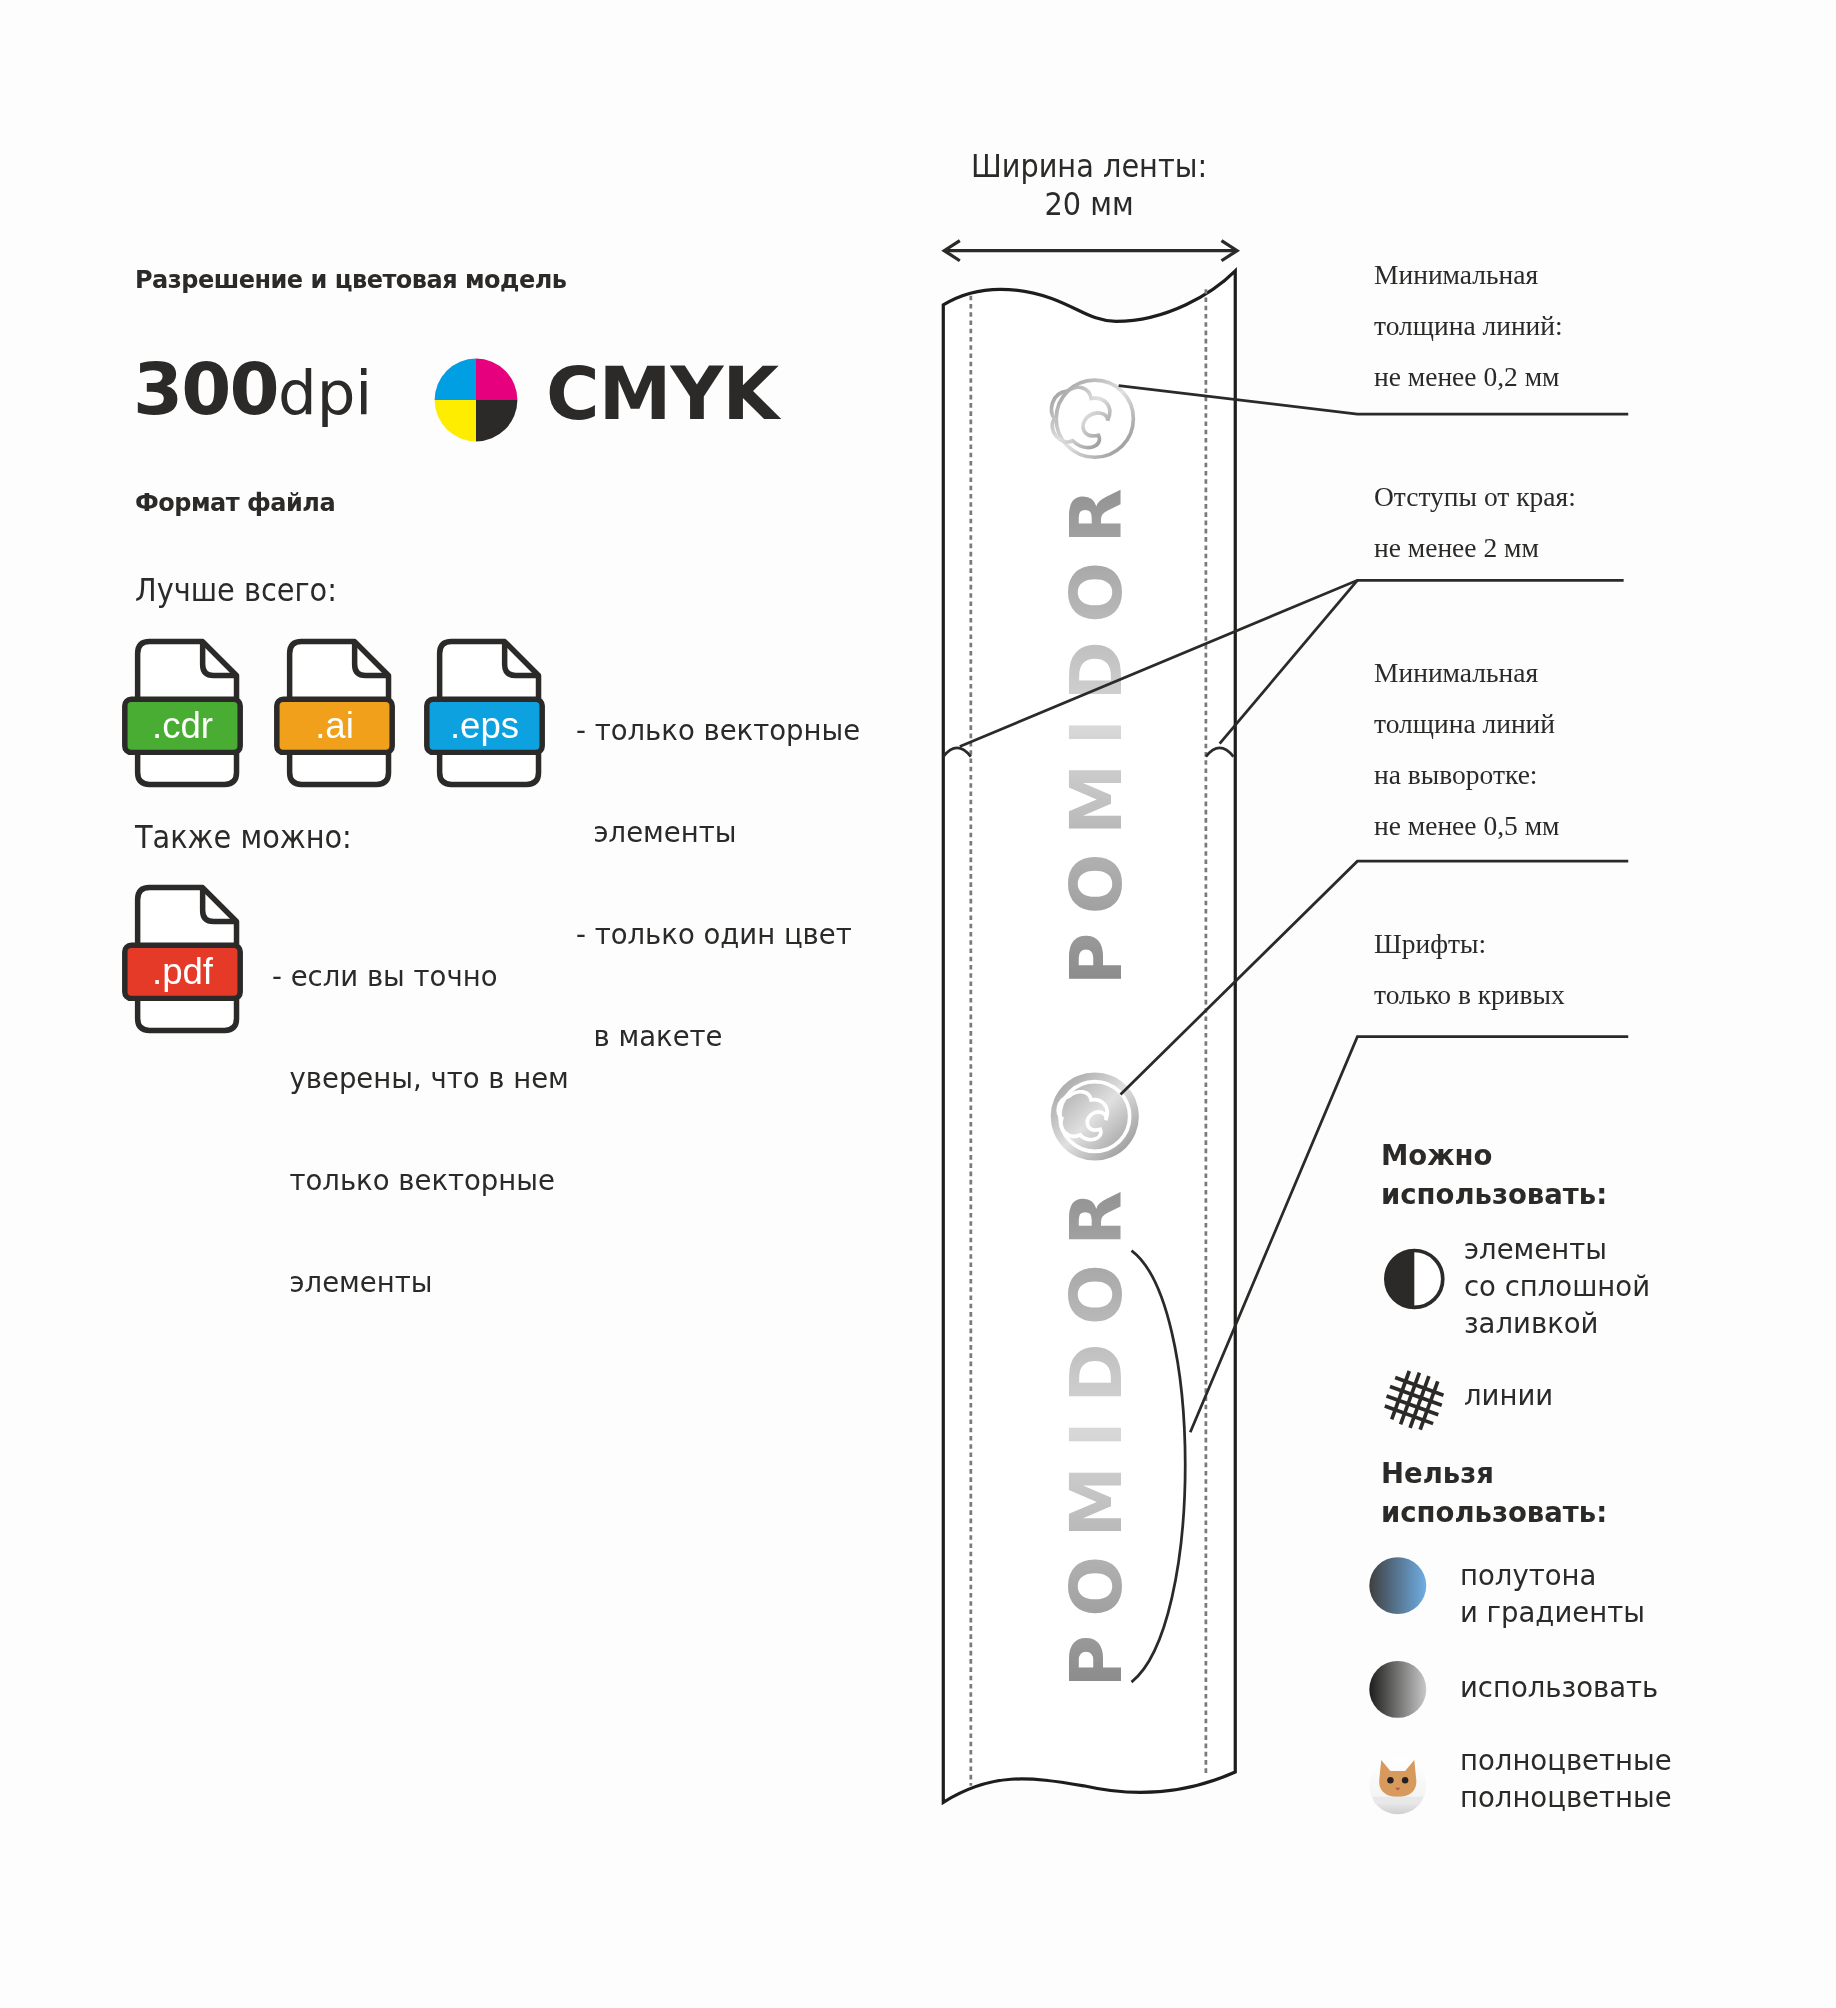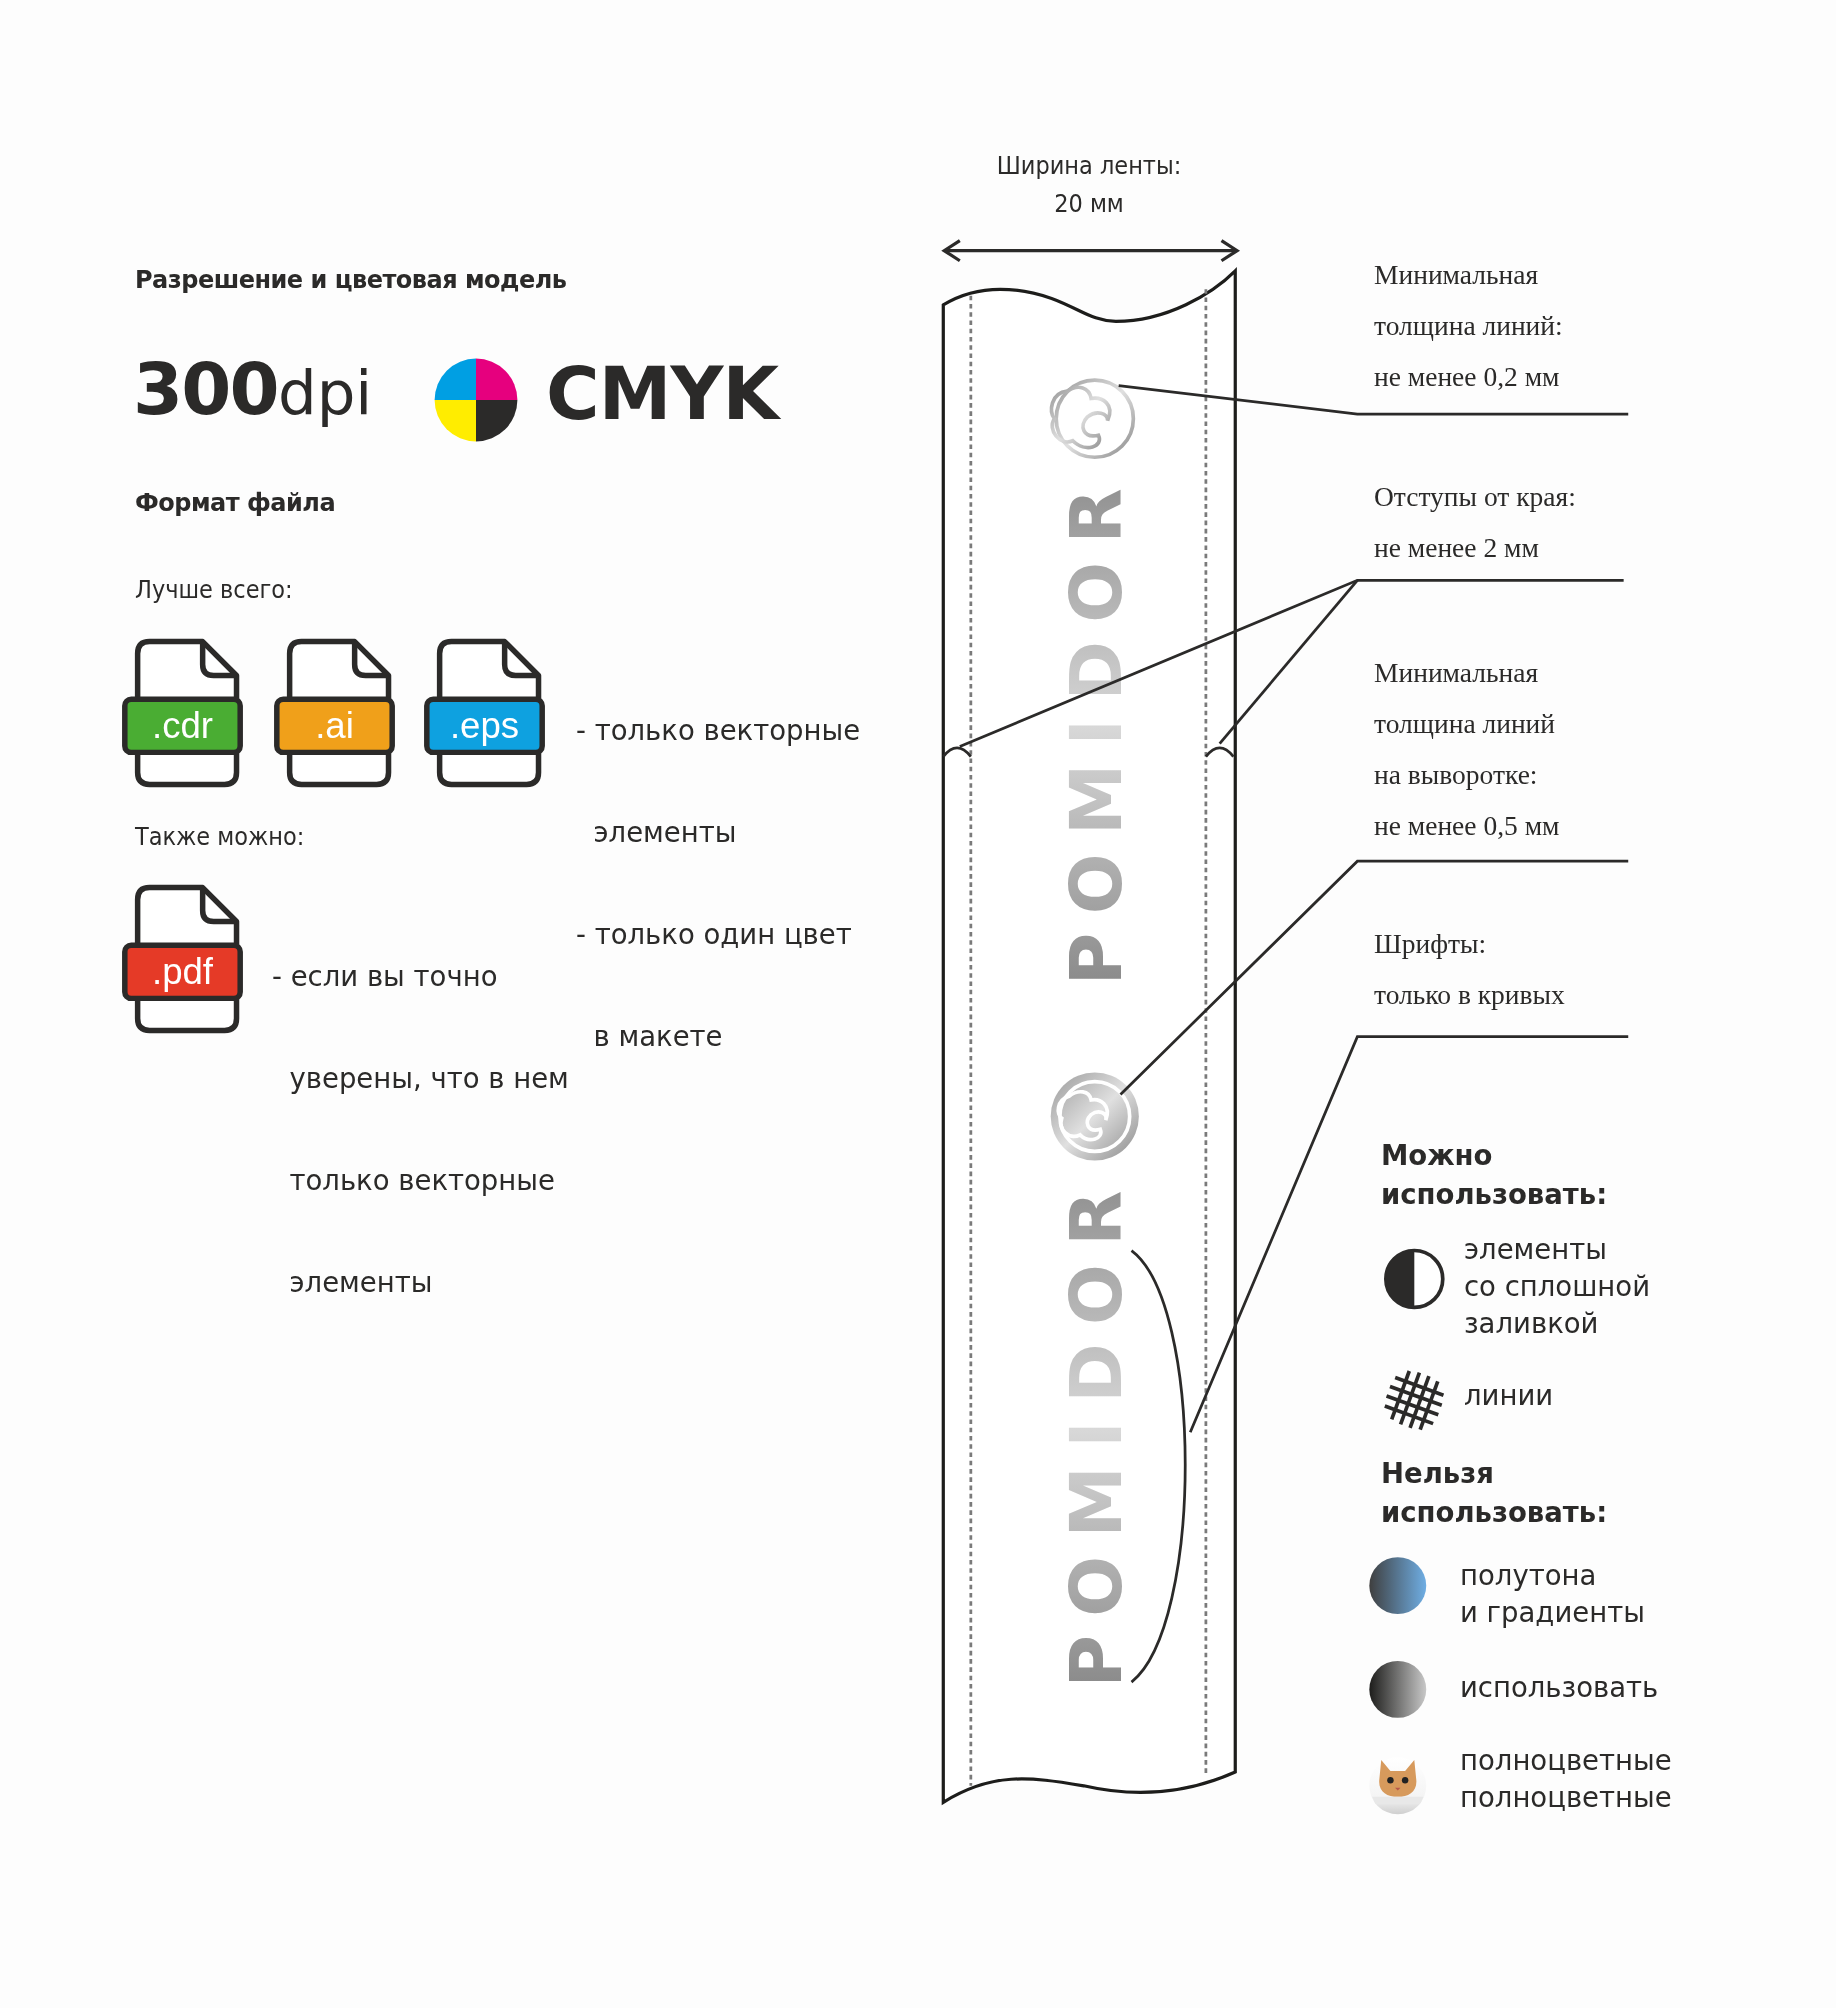--- a/index.html
+++ b/index.html
@@ -1,20 +1,20 @@
 <!DOCTYPE html>
 <html style="font-size:14.7px"><head>
 <meta charset="utf-8">
 <style>
   html, body { margin: 0; padding: 0; background: #fdfdfd; }
   body { width: 1837px; height: 2008px; position: relative; overflow: hidden;
          font-family: "DejaVu Sans", sans-serif; color: #2b2a29; }
   .abs { position: absolute; white-space: nowrap; }
   .h1 { font-family: "DejaVu Sans", sans-serif; font-weight: bold; font-size: 24px; letter-spacing: -0.5px; }
-  .txt { font-family: "DejaVu Sans Condensed", "DejaVu Sans", sans-serif; font-size: 25px; line-height: 34px; }
+  .txt { font-family: "DejaVu Sans Condensed", "DejaVu Sans", sans-serif; font-size: 32px; line-height: 34px; }
   .rtxt { font-family: Liberation Serif, serif; font-size: 27.5px; line-height: 51px; }
   .dpi-num { font-family: "DejaVu Sans", sans-serif; font-weight: bold; font-size: 72px; letter-spacing: -1.8px; }
   .dpi-unit { font-family: "DejaVu Sans", sans-serif; font-size: 61px; }
   .cmyk { font-family: "DejaVu Sans", sans-serif; font-weight: bold; font-size: 73px; letter-spacing: -0.9px; text-align: center; }
   .note { font-family: "DejaVu Sans", sans-serif; font-size: 27.5px; line-height: 34px; }
   .legend-h { font-family: "DejaVu Sans", sans-serif; font-weight: bold; font-size: 27.5px; line-height: 39px; }
   .legend-t { font-family: "DejaVu Sans", sans-serif; font-size: 27.5px; line-height: 37px; }
   svg { position: absolute; left: 0; top: 0; }
   .file-icon { position: absolute; width: 121px; height: 152px; }
   .badge-text { font-family: "Liberation Sans", sans-serif; font-size: 40px; fill: #fff; }

